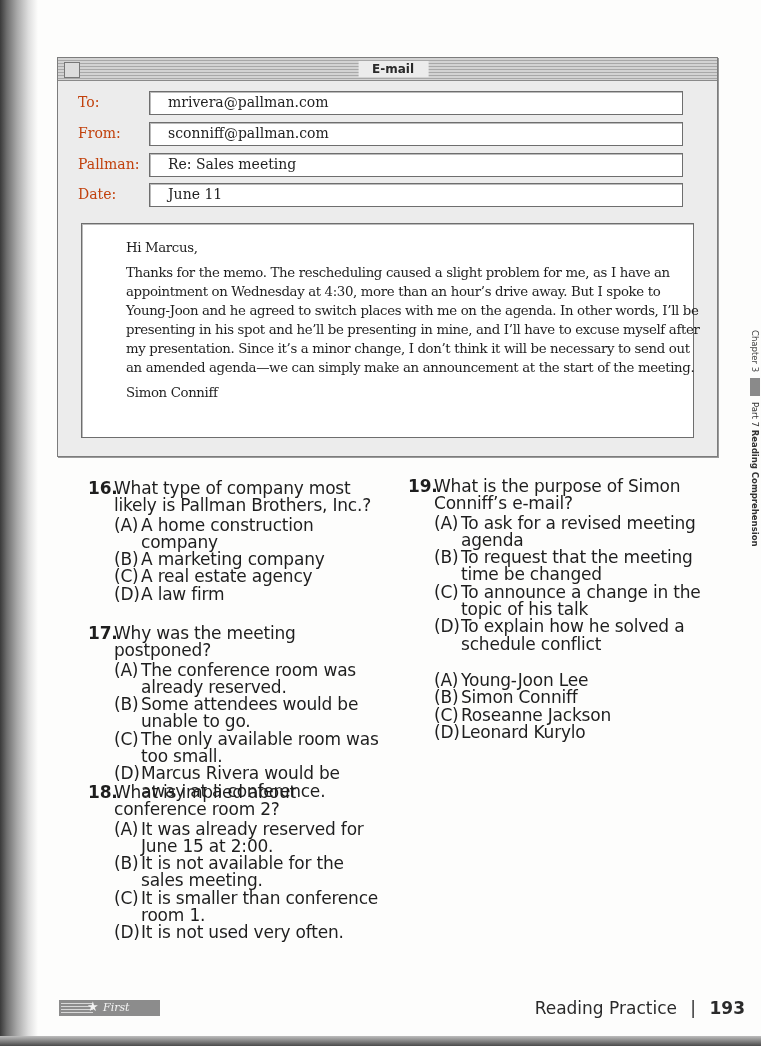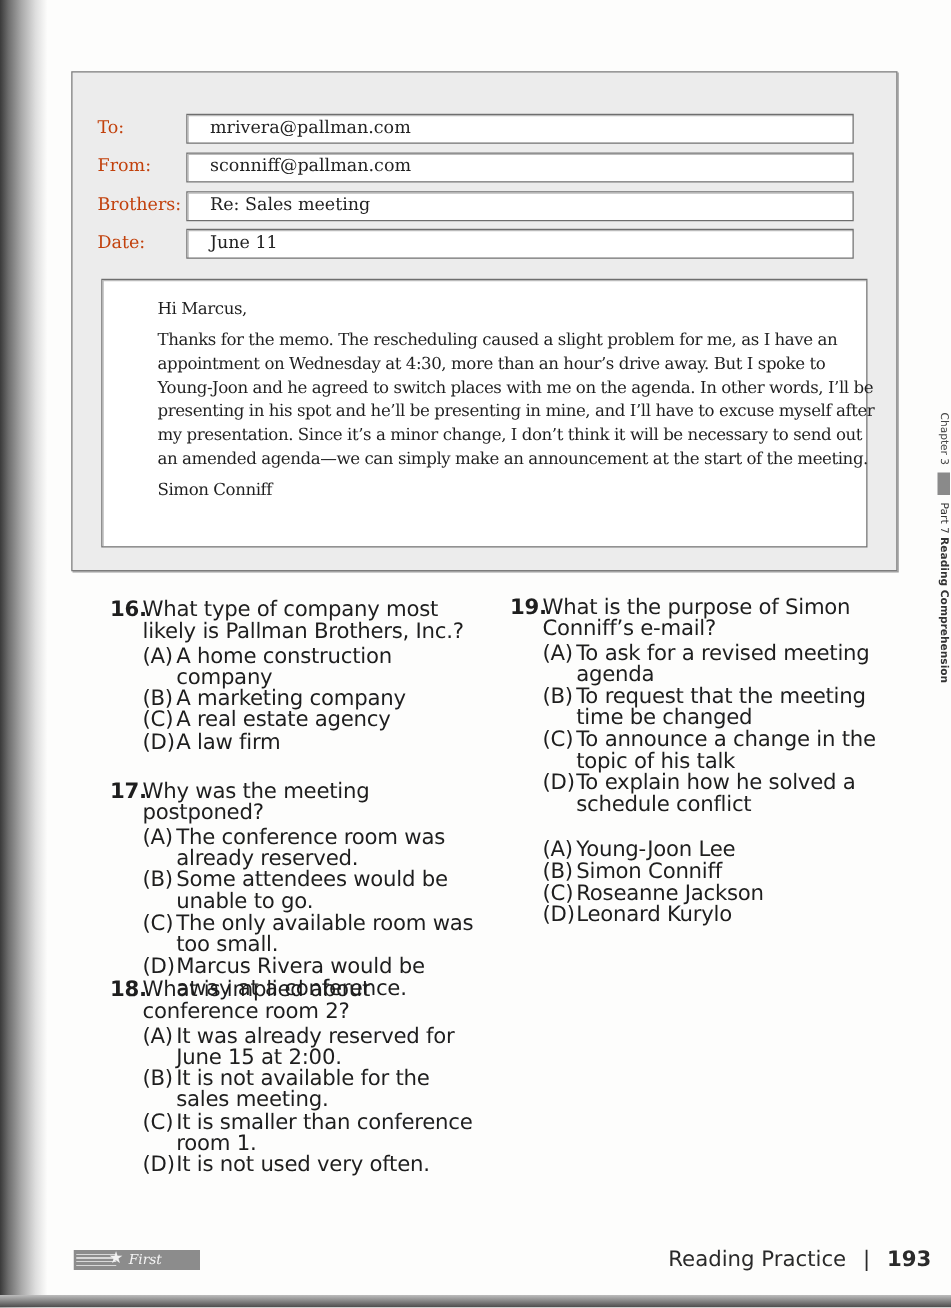--- a/index.html
+++ b/index.html
@@ -108,35 +108,39 @@
   .footer-right .sep { margin: 0 8px; }
   .footer-right .page-num { font-weight: bold; }
 </style>
 </head>
 <body>
 
 <div class="binding-shadow"></div>
 <div class="bottom-shadow"></div>
 
 <div class="email-window">
+  <div class="title-bar">
+    <div class="close-box"></div>
+    <span class="title-text">E-mail</span>
+  </div>
 
   <div class="field-row" style="top:33px;">
     <span class="field-label">To:</span>
     <div class="field-box">
       <span class="field-value">mrivera@pallman.com</span>
     </div>
   </div>
   <div class="field-row" style="top:64px;">
     <span class="field-label">From:</span>
     <div class="field-box">
       <span class="field-value">sconniff@pallman.com</span>
     </div>
   </div>
   <div class="field-row" style="top:95px;">
-    <span class="field-label">Brothers:</span>
+    <span class="field-label">Pallman:</span>
     <div class="field-box">
       <span class="field-value">Re: Sales meeting</span>
     </div>
   </div>
   <div class="field-row" style="top:125px;">
     <span class="field-label">Date:</span>
     <div class="field-box">
       <span class="field-value">June 11</span>
     </div>
   </div>

